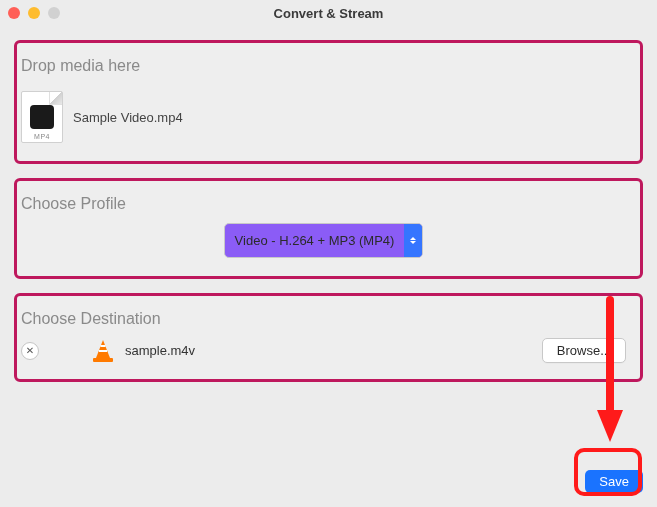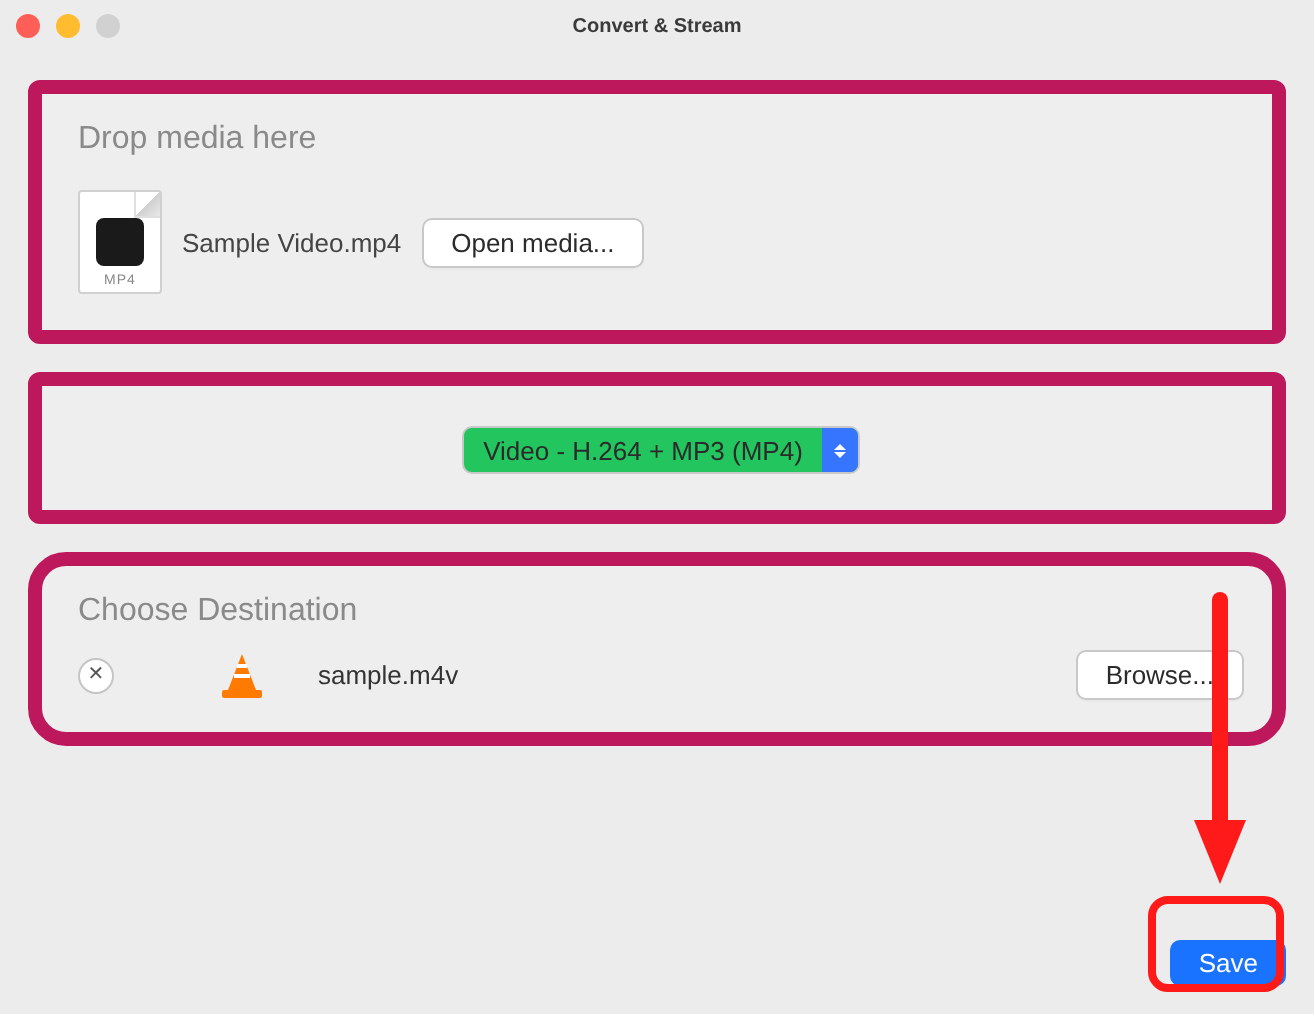--- a/index.html
+++ b/index.html
@@ -29,36 +29,36 @@
       height: 12px;
       border-radius: 50%;
     }
     .tl.red { background: #ff5f57; }
     .tl.yellow { background: #febc2e; }
     .tl.gray { background: #d1d1d1; }
     .title {
       position: absolute;
       left: 0; right: 0;
       text-align: center;
-      font-size: 10px;
+      font-size: 13px;
       font-weight: 600;
       color: #3a3a3a;
       pointer-events: none;
     }
     .content {
       padding: 14px 14px 10px 14px;
       display: flex;
       flex-direction: column;
       gap: 14px;
     }
     .panel {
       background: #eeeeee;
-      border: 7px solid #be185d;
+      border: 3px solid #be185d;
       border-radius: 6px;
-      padding: 14px 14px 16px 18px;
+      padding: 14px 14px 16px 4px;
     }
     .panel-title {
       font-size: 16px;
       color: #8a8a8a;
       margin-bottom: 10px;
     }
     .drop-area {
       display: flex;
       flex-direction: row;
       align-items: center;
@@ -127,24 +127,24 @@
     .profile-row {
       display: flex;
       justify-content: center;
       align-items: center;
       gap: 12px;
       margin-top: 6px;
     }
     .mac-select {
       display: inline-flex;
       align-items: center;
-      background: #22c55e;
+      background: #8b5cf6;
       border: 1px solid #c8c8c8;
       border-radius: 5px;
-      height: 24px;
+      height: 35px;
       overflow: hidden;
       cursor: pointer;
     }
     .mac-select .sel-label {
       padding: 0 10px;
       font-size: 13px;
       color: #2b2b2b;
     }
     .mac-select .sel-end {
       width: 18px;
@@ -248,22 +248,22 @@
       left: 574px;
       top: 448px;
       width: 68px;
       height: 48px;
       border: 4px solid #ff1a1a;
       border-radius: 10px;
     }
     
     .panel.drop { padding-bottom: 18px; }
     .panel.profile { padding-bottom: 18px; }
-    .panel.dest { padding-bottom: 16px; border-radius: 19px; }
-    .dest-row .vlc-wrap { margin-left: 40px; display:flex; align-items:center; gap:28px;}
+    .panel.dest { padding-bottom: 16px; }
+    .dest-row .vlc-wrap { margin-left: 40px; display:flex; align-items:center; gap:12px;}
   </style>
 </head>
 <body>
 
 <div class="titlebar">
   <div class="traffic-lights">
     <div class="tl red"></div>
     <div class="tl yellow"></div>
     <div class="tl gray"></div>
   </div>
@@ -275,25 +275,25 @@
   <div class="panel drop">
     <div class="panel-title">Drop media here</div>
     <div class="drop-area">
       <div class="file-thumb">
         <div class="thumb-q">
             <div class="q"></div>
           </div>
         <div class="thumb-ext">MP4</div>
       </div>
       <div class="file-name">Sample Video.mp4</div>
-      <button class="mac-btn">Open media...</button>
     </div>
   </div>
 
   <div class="panel profile">
+    <div class="panel-title">Choose Profile</div>
     <div class="profile-row">
       <div class="mac-select">
         <span class="sel-label">Video - H.264 + MP3 (MP4)</span>
         <span class="sel-end">
           <span class="chev up"></span>
           <span class="chev down"></span>
         </span>
       </div>
     </div>
   </div>

